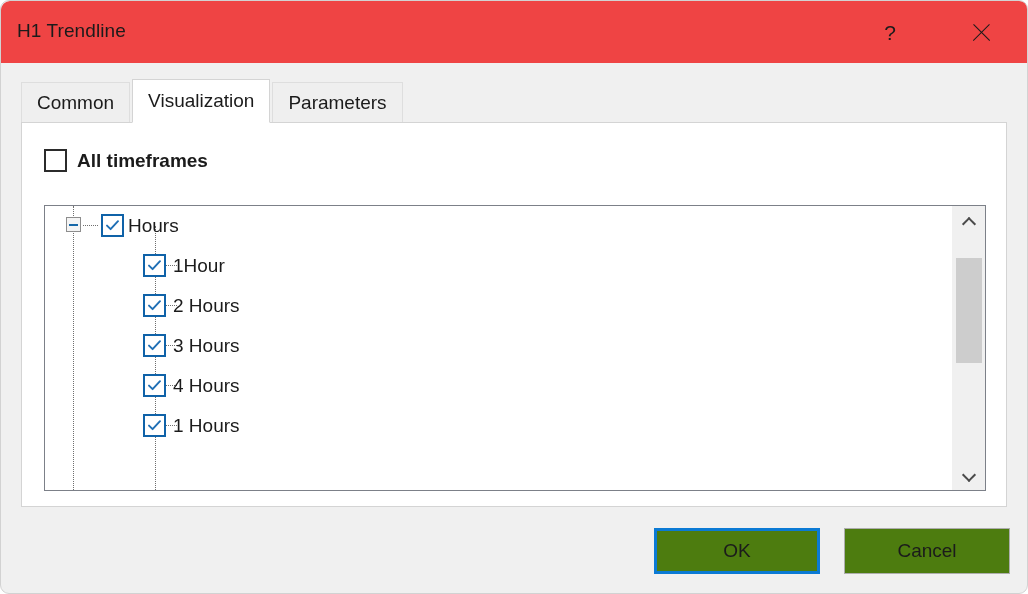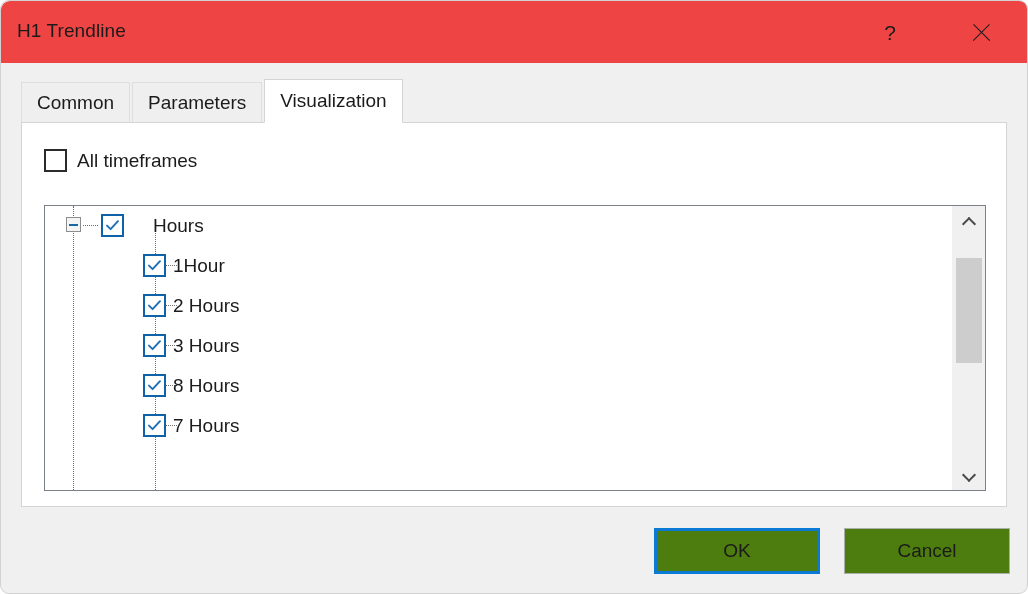--- a/index.html
+++ b/index.html
@@ -143,20 +143,21 @@
     height: 23px;
     border: 2px solid #2b2b2b;
     background: #ffffff;
     flex: 0 0 auto;
   }
   #all-timeframes-label {
     margin-left: 10px;
     font-size: 19px;
     color: #1b1b1b;
     white-space: nowrap;
+    font-weight: bold;
   }
 
   
   #tree-view {
     position: absolute;
     left: 22px;
     top: 82px;
     width: 942px;
     height: 286px;
     box-sizing: border-box;
@@ -224,21 +225,21 @@
   }
   .cb-checked svg { position: absolute; left: 2px; top: 2px; }
   .tree-label {
     position: absolute;
     font-size: 19px;
     color: #1b1b1b;
     white-space: nowrap;
   }
 
   .row-root .cb-checked { left: 56px;  top: 8px; }
-  .row-root .tree-label { left: 108px; }
+  .row-root .tree-label { left: 83px; }
   .row-child .cb-checked { left: 98px;  top: 8px; }
   .row-child .tree-label { left: 128px; }
 
   
   #tree-scrollbar {
     position: absolute;
     right: 0;
     top: 0;
     width: 33px;
     height: 284px;
@@ -323,25 +324,25 @@
 
     <div class="titlebar-btn" id="close-button">
       <span class="close-x"></span>
     </div>
   </div>
 
   <div id="tab-strip">
     <div class="tab">
       <span>Common</span>
     </div>
+    <div class="tab active">
+      <span>Visualization</span>
+    </div>
     <div class="tab">
       <span>Parameters</span>
-    </div>
-    <div class="tab active">
-      <span>Visualization</span>
     </div>
   </div>
 
   <div id="tab-panel">
 
     <div id="all-timeframes-row">
       <span class="cb-plain"></span>
       <span id="all-timeframes-label">All timeframes</span>
     </div>
 
@@ -393,32 +394,32 @@
           <span class="tree-label">3 Hours</span>
         </div>
 
         <div class="tree-row row-child">
           <span class="elbow elbow-child"></span>
           <span class="cb-checked">
             <svg width="15" height="15" viewBox="0 0 15 15">
               <path d="M2 7.6 L5.6 11.2 L13 3.2" fill="none" stroke="#1f6fb5" stroke-width="1.9" stroke-linecap="round" stroke-linejoin="round"></path>
             </svg>
           </span>
-          <span class="tree-label">8 Hours</span>
+          <span class="tree-label">4 Hours</span>
         </div>
 
 
         <div class="tree-row row-child">
           <span class="elbow elbow-child"></span>
           <span class="cb-checked">
             <svg width="15" height="15" viewBox="0 0 15 15">
               <path d="M2 7.6 L5.6 11.2 L13 3.2" fill="none" stroke="#1f6fb5" stroke-width="1.9" stroke-linecap="round" stroke-linejoin="round"></path>
             </svg>
           </span>
-          <span class="tree-label">7 Hours</span>
+          <span class="tree-label">1 Hours</span>
         </div>
 
       </div>
 
       <div id="tree-scrollbar">
         <div class="sb-arrow" id="sb-arrow-up">
           <span class="chev"></span>
         </div>
         <div id="sb-thumb"></div>
         <div class="sb-arrow" id="sb-arrow-down">

